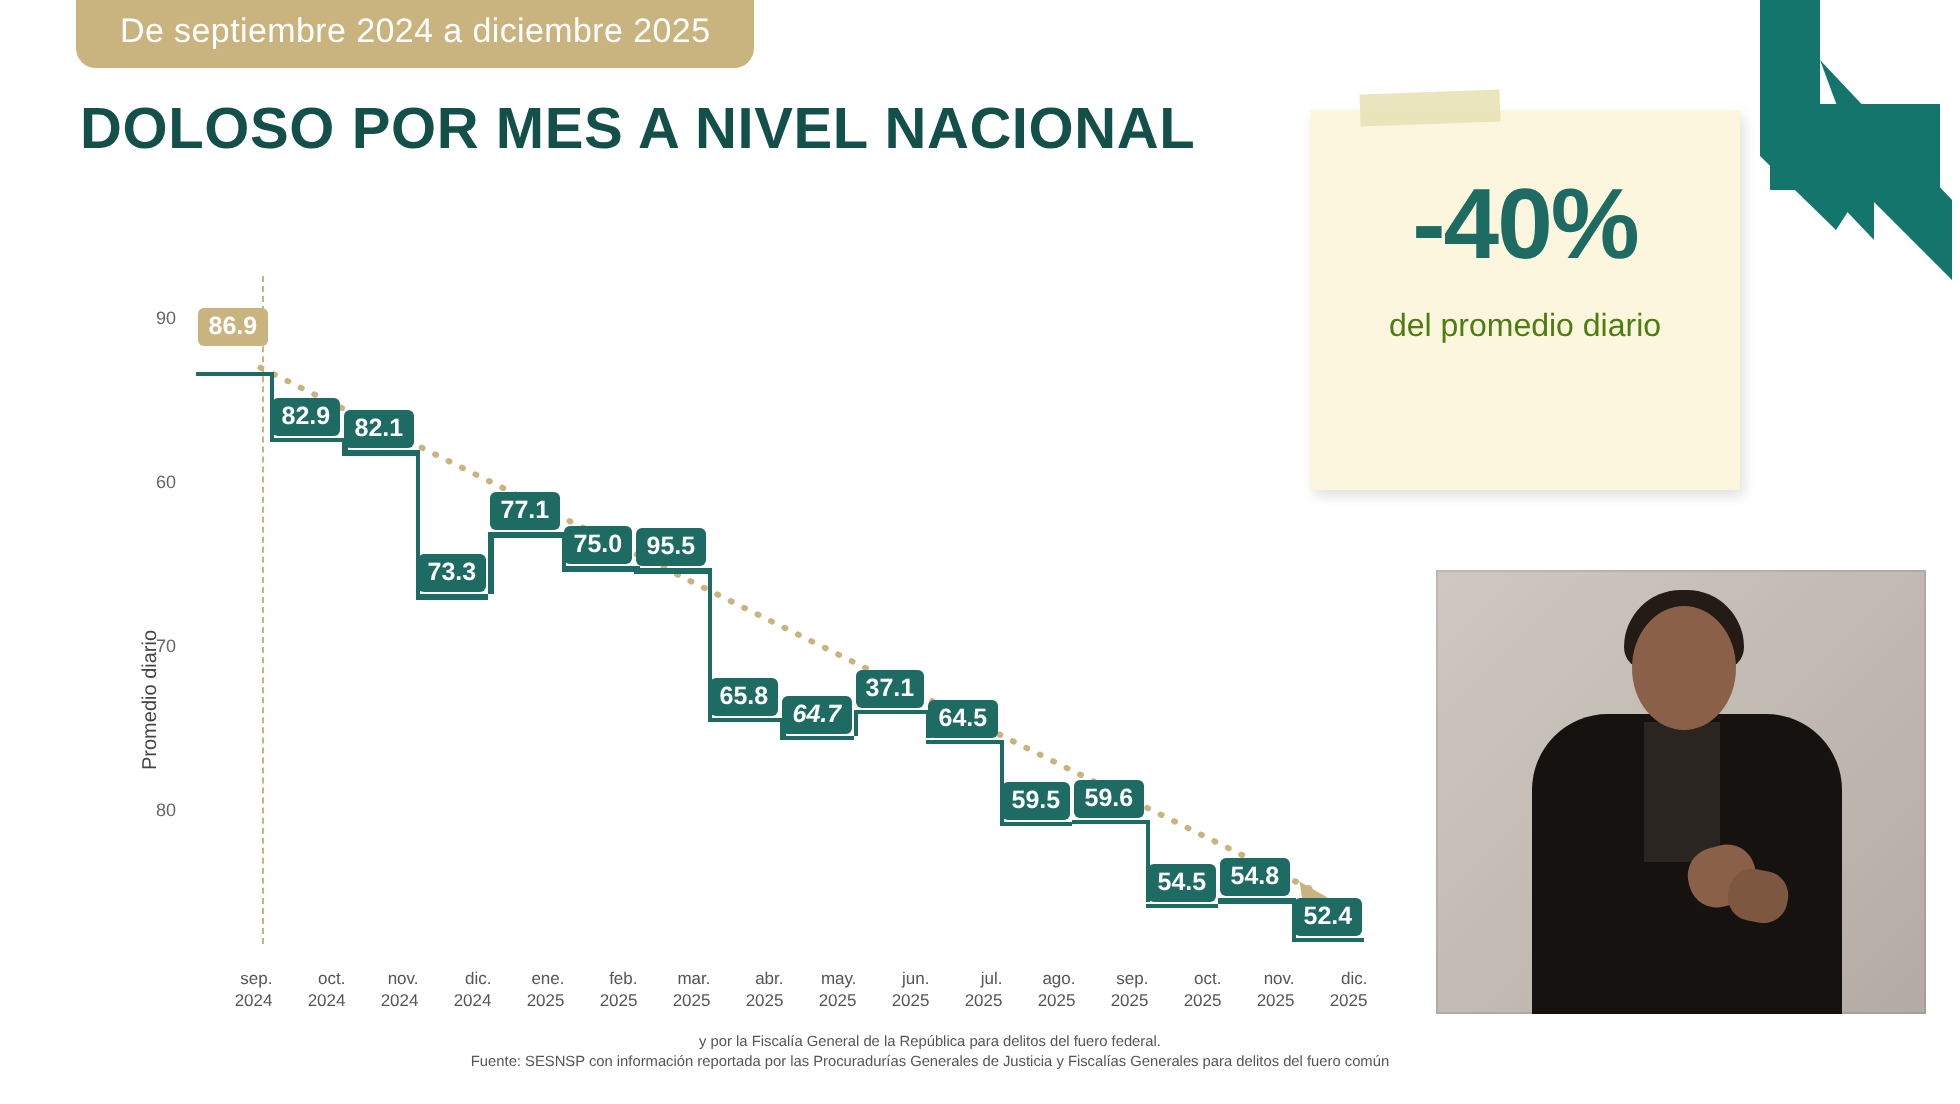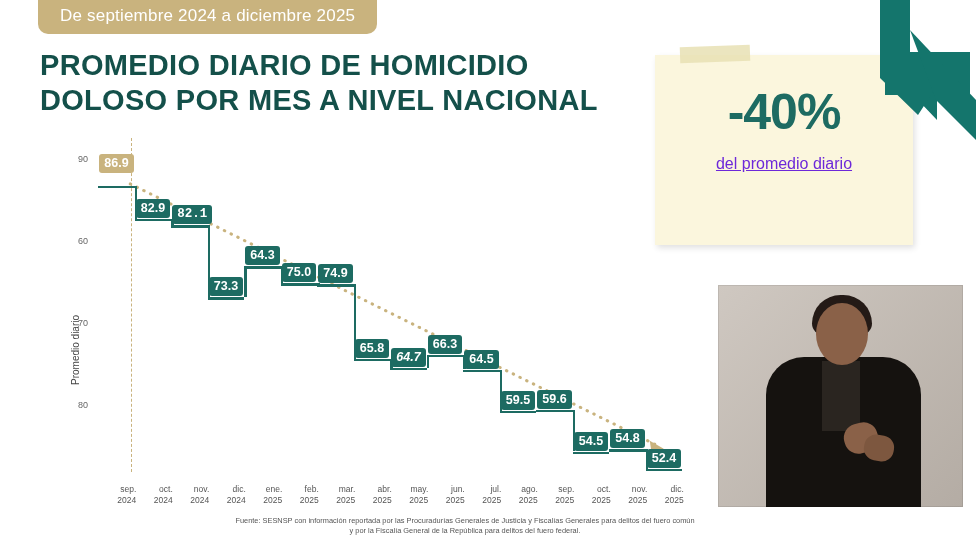--- a/index.html
+++ b/index.html
@@ -74,33 +74,32 @@
   
   #source-note{
     position:absolute;left:215px;top:516px;width:500px;
     font-size:7.4px;color:#555;text-align:center;line-height:1.35;
   }
   
   #sticky-note{
     position:absolute;left:655px;top:55px;width:215px;height:190px;
     background:#fbf6dd;
     box-shadow:2px 3px 6px rgba(0,0,0,.12);
-    padding-left:43px;
   }
   #sticky-note .tape{
     position:absolute;left:25px;top:-9px;width:70px;height:16px;
     background:rgba(232,224,180,.85);transform:rotate(-2deg);
   }
   #sticky-pct{
     position:absolute;left:0;right:0;top:28px;text-align:center;
     font-size:50px;font-weight:bold;color:#1d6b62;letter-spacing:-1px;
   }
   #sticky-sub1{
     position:absolute;left:0;right:0;top:100px;text-align:center;
-    font-size:16px;color:#6d28d9;text-decoration:underline;
+    font-size:16px;color:#4d7c0f;
   }
   #sticky-sub2{
     position:absolute;left:0;right:0;top:126px;text-align:center;
     font-size:11.5px;color:#555;
   }
   
   #big-arrow{position:absolute;left:880px;top:0px;width:100px;height:150px;}
   
   #interpreter{
     position:absolute;left:718px;top:285px;width:245px;height:222px;
@@ -114,21 +113,20 @@
   #interpreter .hand1{position:absolute;left:126px;top:138px;width:34px;height:30px;border-radius:14px;background:#8a6148;transform:rotate(-15deg);}
   #interpreter .hand2{position:absolute;left:146px;top:150px;width:30px;height:26px;border-radius:12px;background:#7d573f;transform:rotate(10deg);}
   .frame-border{position:absolute;inset:0;border:1px solid rgba(0,0,0,.08);}
 </style>
 </head>
 <body>
 
 <div id="date-banner">De septiembre 2024 a diciembre 2025</div>
 
 <div id="main-title">
-  <div>PROMEDIO DIARIO DE HOMICIDIO</div>
   <div>DOLOSO POR MES A NIVEL NACIONAL</div>
 </div>
 
 <div id="chart-panel">
   <div class="axis-label-y">Promedio diario</div>
   <svg id="trend-svg">
       <line x1="100.25" y1="53.819999999999936" x2="629.75" y2="316.72" stroke="#c9b37e" stroke-width="3" stroke-linecap="round" stroke-dasharray="0.5 7"></line>
       <polygon points="619.75,310.72 633.75,318.72 621.75,323.72" fill="#c9b37e"></polygon>
     </svg>
 <div class="ytick" style="left: 34px; top: 270.4px;">80</div>
@@ -144,70 +142,70 @@
     </div>
     <div class="step" style="left: 104.5px; width: 36.5px; top: 88.62px;"></div>
     <div class="riser" style="left: 104.5px; top: 55.82px; height: 32.8px;"></div>
     <div class="val-label" style="left: 105.75px; top: 68.62px;">82.9</div>
     <div class="xtick" style="left: 102.75px; top: 354px;">
       <div>oct.</div>
       <div>2024</div>
     </div>
     <div class="step" style="left: 141px; width: 36.5px; top: 95.18px;"></div>
     <div class="riser" style="left: 141px; top: 88.62px; height: 6.56px;"></div>
-    <div class="val-label" style="left: 142.25px; top: 75.18px; font-family: Liberation Mono, monospace;">82.1</div>
+    <div class="val-label" style="left: 142.25px; top: 75.18px;">82.1</div>
     <div class="xtick" style="left: 139.25px; top: 354px;">
       <div>nov.</div>
       <div>2024</div>
     </div>
     <div class="step" style="left: 177.5px; width: 36.5px; top: 167.34px;"></div>
     <div class="riser" style="left: 177.5px; top: 95.18px; height: 72.16px;"></div>
     <div class="val-label" style="left: 178.75px; top: 147.34px;">73.3</div>
     <div class="xtick" style="left: 175.75px; top: 354px;">
       <div>dic.</div>
       <div>2024</div>
     </div>
     <div class="step" style="left: 214px; width: 36.5px; top: 136.18px;"></div>
     <div class="riser" style="left: 214px; top: 136.18px; height: 31.16px;"></div>
-    <div class="val-label" style="left: 215.25px; top: 116.18px;">64.3</div>
+    <div class="val-label" style="left: 215.25px; top: 116.18px;">77.1</div>
     <div class="xtick" style="left: 212.25px; top: 354px;">
       <div>ene.</div>
       <div>2025</div>
     </div>
     <div class="step" style="left: 250.5px; width: 36.5px; top: 153.4px;"></div>
     <div class="riser" style="left: 250.5px; top: 136.18px; height: 17.22px;"></div>
     <div class="val-label" style="left: 251.75px; top: 133.4px;">75.0</div>
     <div class="xtick" style="left: 248.75px; top: 354px;">
       <div>feb.</div>
       <div>2025</div>
     </div>
     <div class="step" style="left: 287px; width: 36.5px; top: 154.22px;"></div>
     <div class="riser" style="left: 287px; top: 153.4px; height: 0.82px;"></div>
-    <div class="val-label" style="left: 288.25px; top: 134.22px;">74.9</div>
+    <div class="val-label" style="left: 288.25px; top: 134.22px;">95.5</div>
     <div class="xtick" style="left: 285.25px; top: 354px;">
       <div>mar.</div>
       <div>2025</div>
     </div>
     <div class="step" style="left: 323.5px; width: 36.5px; top: 228.84px;"></div>
     <div class="riser" style="left: 323.5px; top: 154.22px; height: 74.62px;"></div>
     <div class="val-label" style="left: 324.75px; top: 208.84px;">65.8</div>
     <div class="xtick" style="left: 321.75px; top: 354px;">
       <div>abr.</div>
       <div>2025</div>
     </div>
     <div class="step" style="left: 360px; width: 36.5px; top: 237.86px;"></div>
     <div class="riser" style="left: 360px; top: 228.84px; height: 9.02px;"></div>
     <div class="val-label" style="left: 361.25px; top: 217.86px; font-style: italic;">64.7</div>
     <div class="xtick" style="left: 358.25px; top: 354px;">
       <div>may.</div>
       <div>2025</div>
     </div>
     <div class="step" style="left: 396.5px; width: 36.5px; top: 224.74px;"></div>
     <div class="riser" style="left: 396.5px; top: 224.74px; height: 13.12px;"></div>
-    <div class="val-label" style="left: 397.75px; top: 204.74px;">66.3</div>
+    <div class="val-label" style="left: 397.75px; top: 204.74px;">37.1</div>
     <div class="xtick" style="left: 394.75px; top: 354px;">
       <div>jun.</div>
       <div>2025</div>
     </div>
     <div class="step" style="left: 433px; width: 36.5px; top: 239.5px;"></div>
     <div class="riser" style="left: 433px; top: 224.74px; height: 14.76px;"></div>
     <div class="val-label" style="left: 434.25px; top: 219.5px;">64.5</div>
     <div class="xtick" style="left: 431.25px; top: 354px;">
       <div>jul.</div>
       <div>2025</div>
@@ -243,22 +241,22 @@
     <div class="step" style="left: 615.5px; width: 36.5px; top: 338.72px;"></div>
     <div class="riser" style="left: 615.5px; top: 319.04px; height: 19.68px;"></div>
     <div class="val-label" style="left: 616.75px; top: 318.72px;">52.4</div>
     <div class="xtick" style="left: 613.75px; top: 354px;">
       <div>dic.</div>
       <div>2025</div>
     </div>
   </div>
 
 <div id="source-note">
+  <div>y por la Fiscalía General de la República para delitos del fuero federal.</div>
   <div>Fuente: SESNSP con información reportada por las Procuradurías Generales de Justicia y Fiscalías Generales para delitos del fuero común</div>
-  <div>y por la Fiscalía General de la República para delitos del fuero federal.</div>
 </div>
 
 <div id="sticky-note">
   <div class="tape"></div>
   <div id="sticky-pct">-40%</div>
   <div id="sticky-sub1">del promedio diario</div>
 </div>
 
 <svg id="big-arrow" viewBox="0 0 100 150">
   <path d="M5 0 L5 95 L30 95 L30 0 Z" fill="#14756c"></path>

